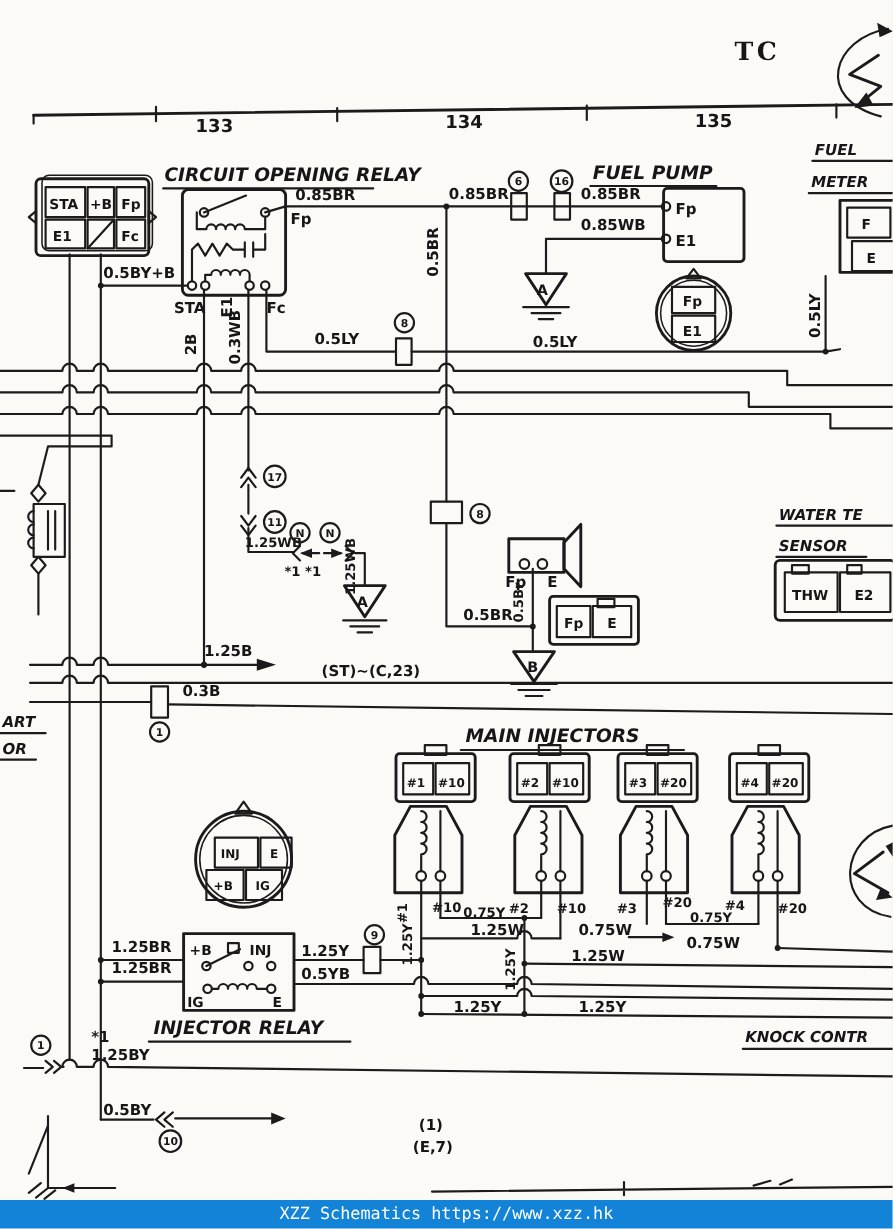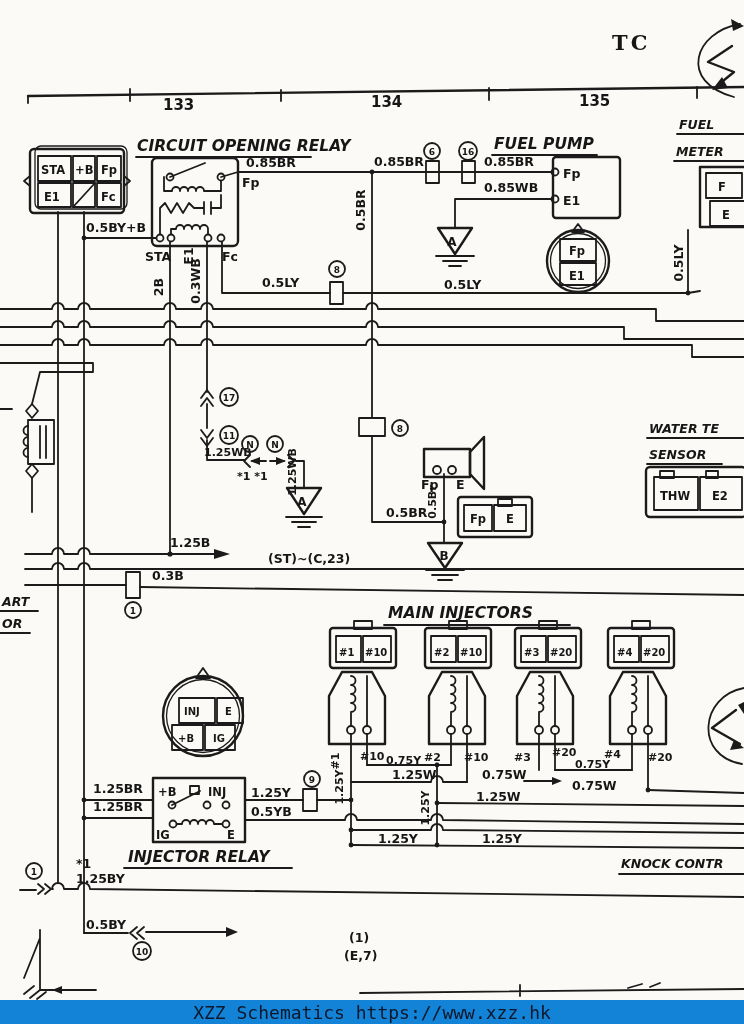--- a/index.html
+++ b/index.html
@@ -17,21 +17,21 @@
   .lbl-s{font-size:11px;font-weight:bold;}
   .cell{font-size:11.5px;font-weight:bold;}
   .cell-s{font-size:10px;font-weight:bold;}
   .title{font-size:15.5px;font-weight:bold;font-style:italic;}
   .title-s{font-size:12.5px;font-weight:bold;font-style:italic;}
   .num{font-size:15px;font-weight:bold;}
   .tc{font-size:21px;font-weight:bold;font-family:"DejaVu Serif",serif;letter-spacing:3px;}
   .circ{font-size:9px;font-weight:bold;text-anchor:middle;}
   .gnd{font-size:12px;font-weight:bold;text-anchor:middle;}
   #footer{position:absolute;left:0;top:1000px;width:744px;height:24px;background:#1283d6;
-          color:#0f172a;font-family:"DejaVu Sans Mono",monospace;font-size:18px;
+          color:#ffffff;font-family:"DejaVu Sans Mono",monospace;font-size:14px;
           display:flex;align-items:center;justify-content:center;text-align:center;}
 </style>
 </head>
 <body>
 
 <div id="page">
 <svg width="744" height="1000" viewBox="0 0 744 1000">
 
   <g>
     <text class="tc" x="612" y="50">TC</text>

